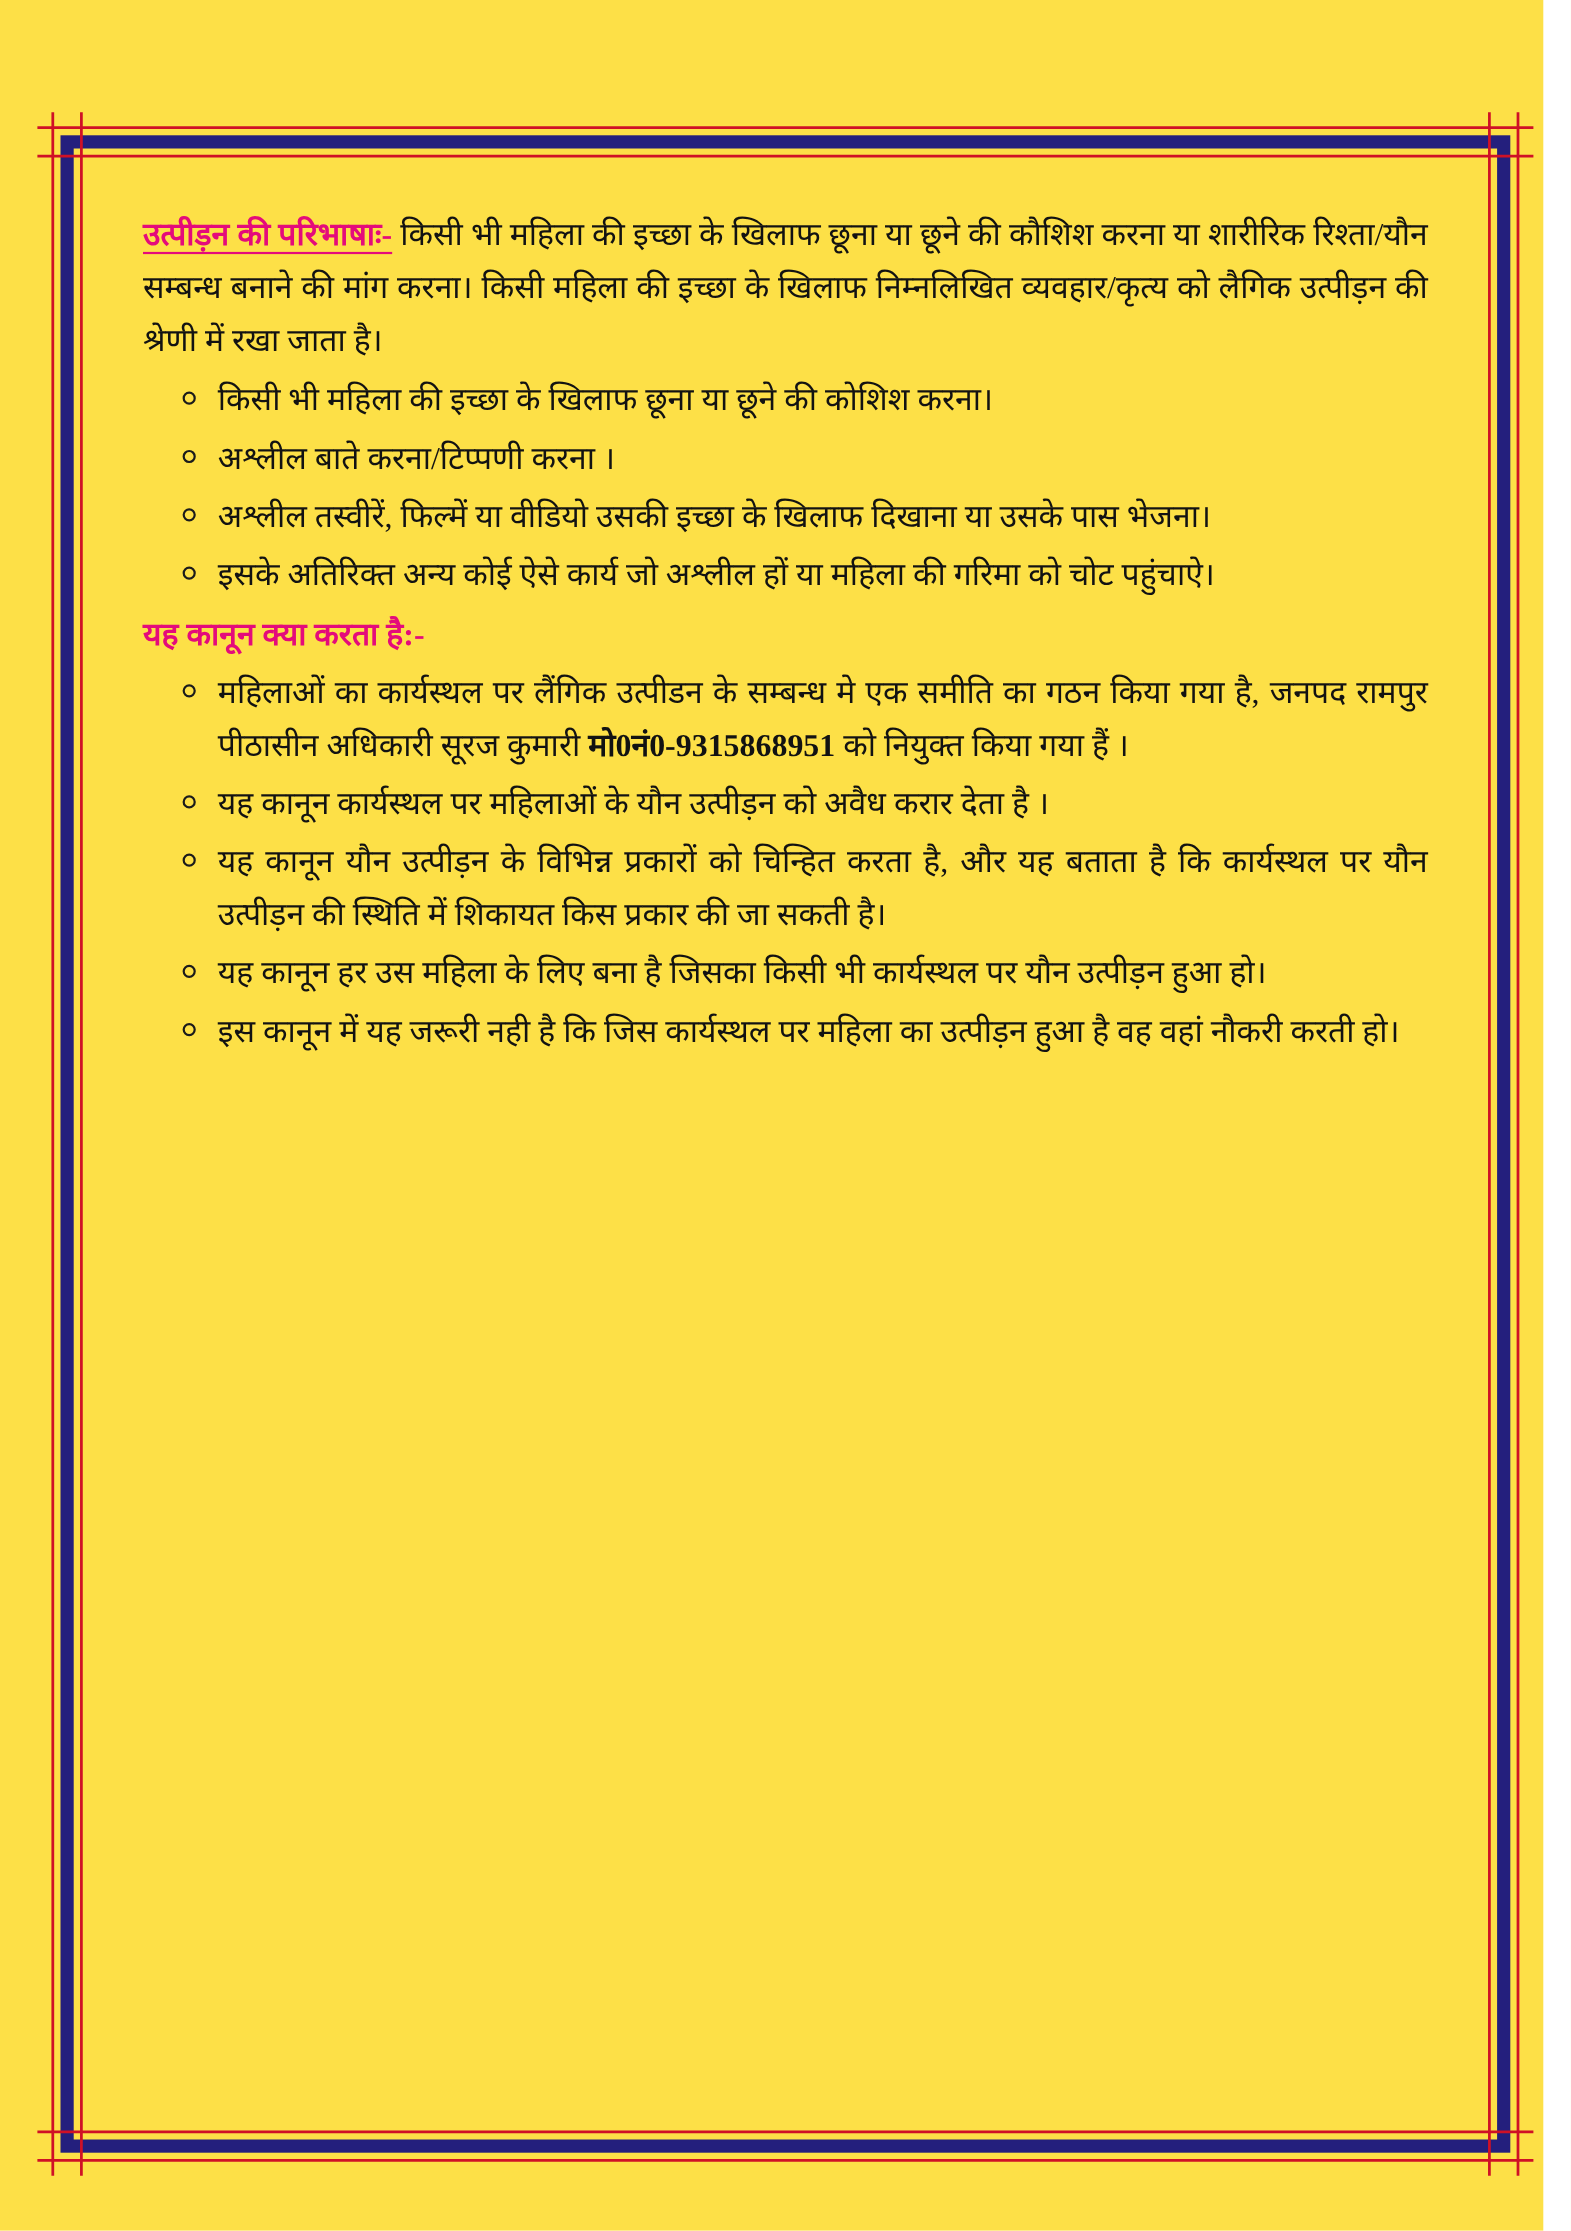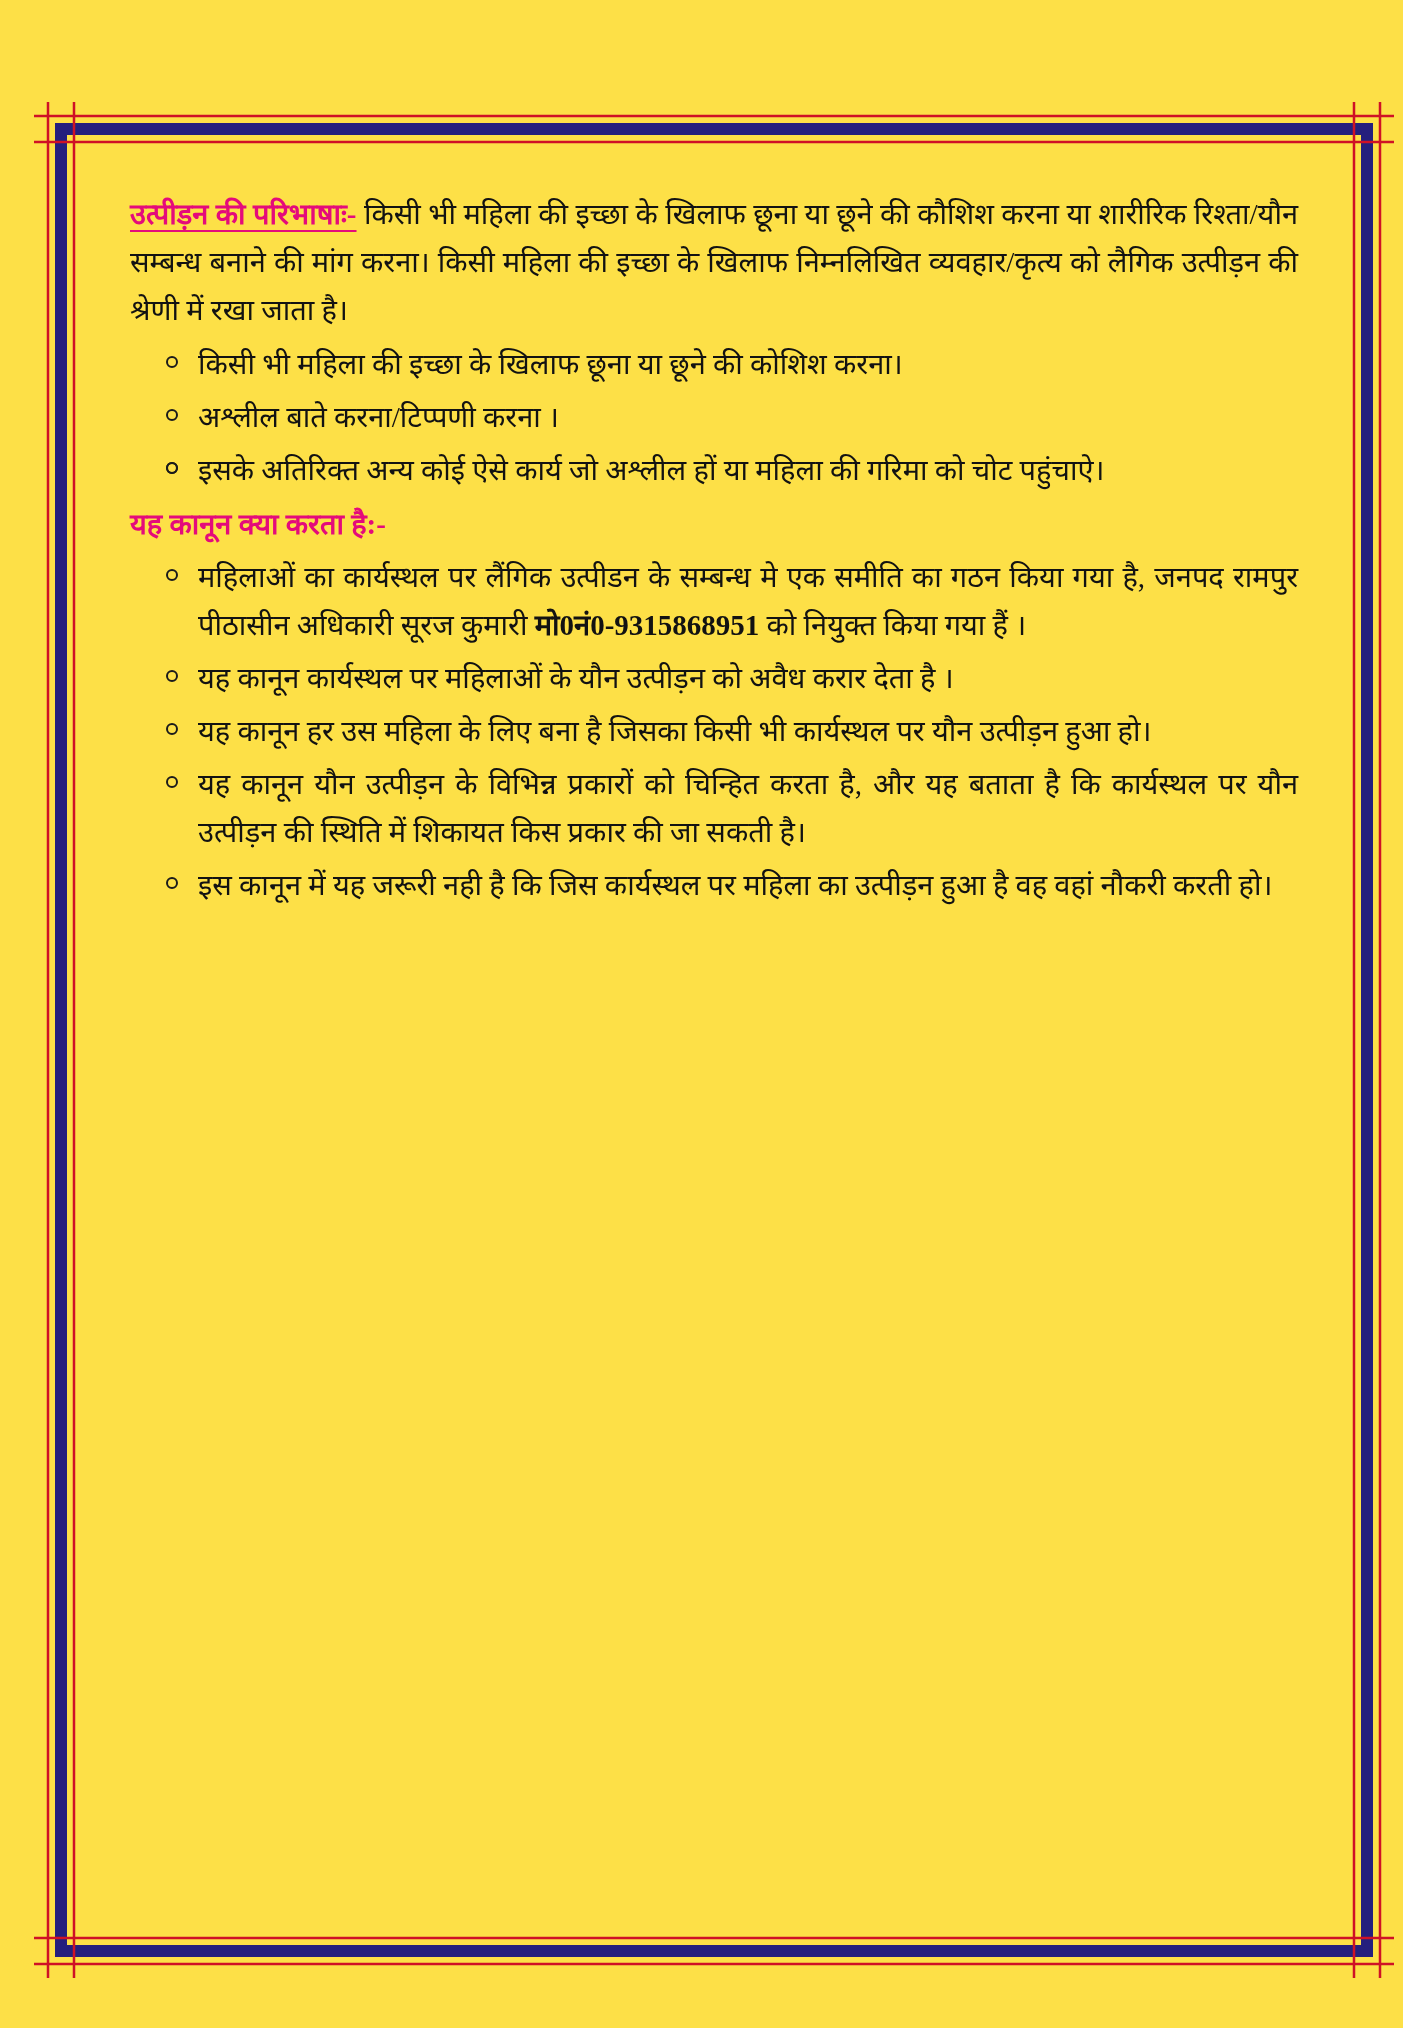--- a/index.html
+++ b/index.html
@@ -100,45 +100,46 @@
       <li>
         <span class="dot"></span>
         <span>किसी भी महिला की इच्छा के खिलाफ छूना या छूने की कोशिश करना।</span>
       </li>
       <li>
         <span class="dot"></span>
         <span>अश्लील बाते करना/टिप्पणी करना ।</span>
       </li>
       <li>
         <span class="dot"></span>
+        <span>अश्लील तस्वीरें, फिल्में या वीडियो उसकी इच्छा के खिलाफ दिखाना या उसके पास भेजना।</span>
       </li>
       <li>
         <span class="dot"></span>
         <span>इसके अतिरिक्त अन्य कोई ऐसे कार्य जो अश्लील हों या महिला की गरिमा को चोट पहुंचाऐ।</span>
       </li>
     </ul>
 
     <div class="h2">यह कानून क्या करता है:-</div>
 
     <ul class="bullets">
       <li>
         <span class="dot"></span>
         <span><span>महिलाओं का कार्यस्थल पर लैंगिक उत्पीडन के सम्बन्ध मे एक समीति का गठन किया गया है, जनपद रामपुर पीठासीन अधिकारी सूरज कुमारी </span><span class="bold">मो0नं0-9315868951</span><span> को नियुक्त किया गया हैं ।</span></span>
       </li>
       <li>
         <span class="dot"></span>
         <span>यह कानून कार्यस्थल पर महिलाओं के यौन उत्पीड़न को अवैध करार देता है ।</span>
       </li>
       <li>
         <span class="dot"></span>
-        <span>यह कानून हर उस महिला के लिए बना है जिसका किसी भी कार्यस्थल पर यौन उत्पीड़न हुआ हो।</span>
+        <span>यह कानून यौन उत्पीड़न के विभिन्न प्रकारों को चिन्हित करता है, और यह बताता है कि कार्यस्थल पर यौन उत्पीड़न की स्थिति में शिकायत किस प्रकार की जा सकती है।</span>
       </li>
       <li>
         <span class="dot"></span>
-        <span>यह कानून यौन उत्पीड़न के विभिन्न प्रकारों को चिन्हित करता है, और यह बताता है कि कार्यस्थल पर यौन उत्पीड़न की स्थिति में शिकायत किस प्रकार की जा सकती है।</span>
+        <span>यह कानून हर उस महिला के लिए बना है जिसका किसी भी कार्यस्थल पर यौन उत्पीड़न हुआ हो।</span>
       </li>
       <li>
         <span class="dot"></span>
         <span>इस कानून में यह जरूरी नही है कि जिस कार्यस्थल पर महिला का उत्पीड़न हुआ है वह वहां नौकरी करती हो।</span>
       </li>
     </ul>
 
   </div>
 </div>
 

